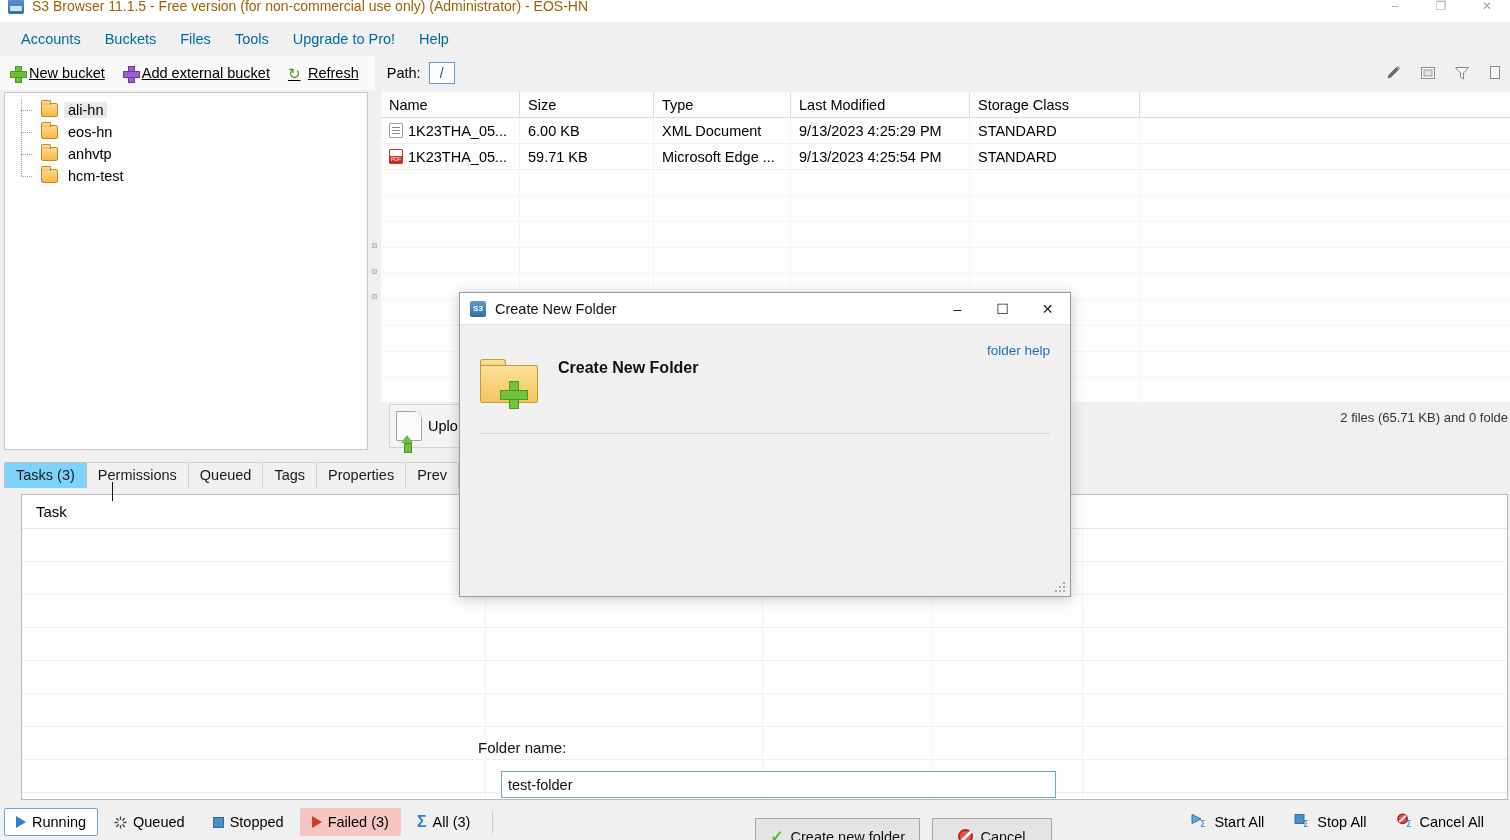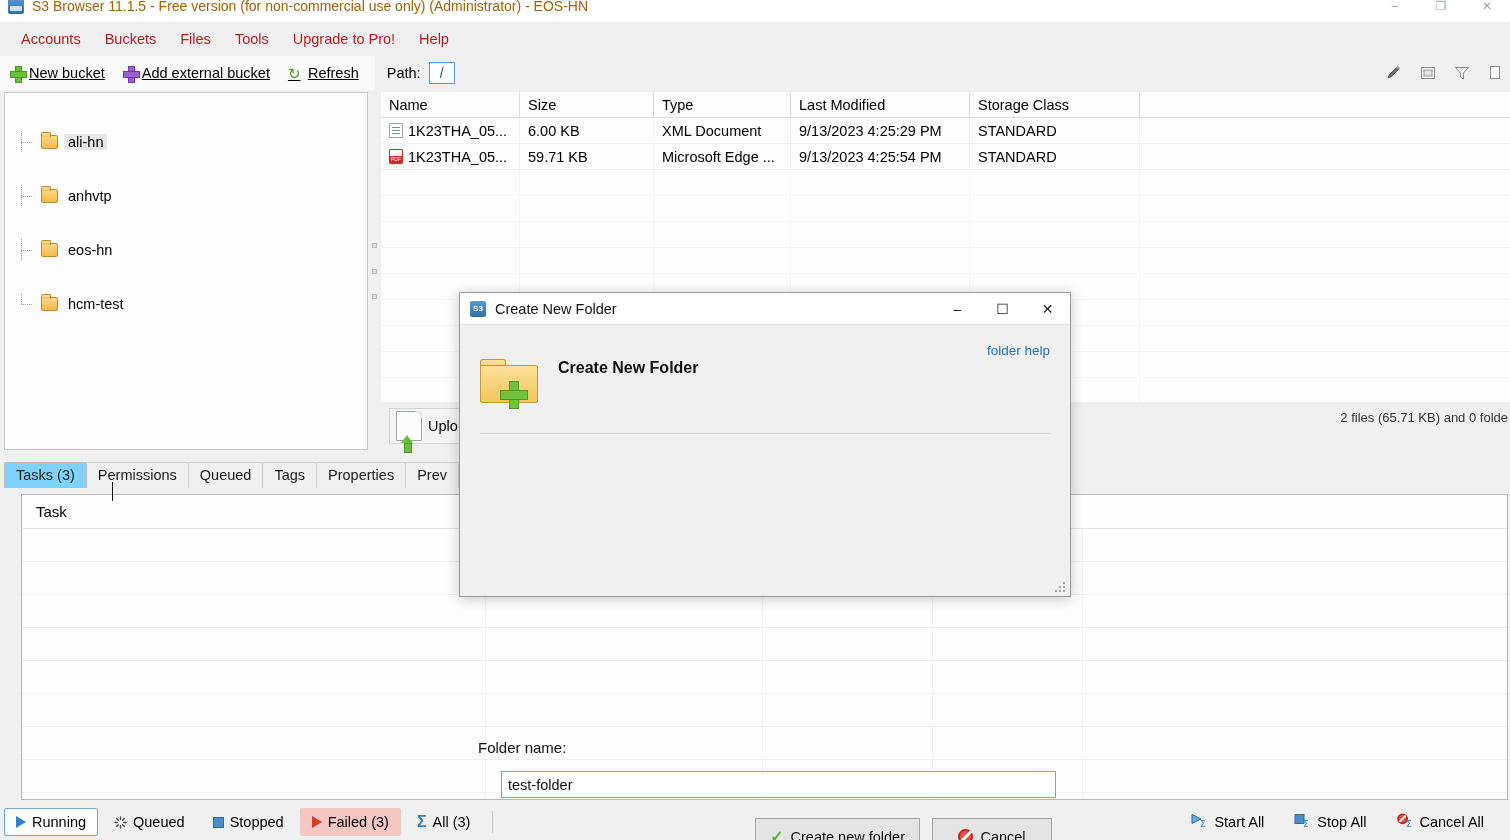--- a/index.html
+++ b/index.html
@@ -50,21 +50,21 @@
     justify-content: center; color: #9aa7b5; font-size: 12px;
   }
 
   
   .menubar {
     position: absolute; left: 0; top: 22px; width: 1510px; height: 34px;
     background: #f0f0f0;
     display: flex; align-items: center; padding-left: 10px; gap: 2px;
   }
   .menu-item {
-    padding: 5px 11px; font-size: 14.5px; color: #b91c1c; cursor: default;
+    padding: 5px 11px; font-size: 14.5px; color: #0369a1; cursor: default;
     white-space: nowrap;
   }
 
   
   .toolbar {
     position: absolute; left: 0; top: 56px; width: 1510px; height: 34px;
     background: #f0f0f0;
     display: flex; align-items: center;
   }
   .tb-group {
@@ -114,21 +114,21 @@
 
   
   .tree-panel {
     position: absolute; left: 4px; top: 92px; width: 364px; height: 358px;
     background: #fdfdfd; border: 1px solid #c8c8c8;
     overflow: hidden;
   }
   .tree-list { padding: 6px 0 0 14px; }
   .tree-row {
     display: flex; align-items: center; height: 22px;
-    position: relative; padding-left: 22px; cursor: default; margin-top: 32px;
+    position: relative; padding-left: 22px; cursor: default;
   }
   .tree-row .guide {
     position: absolute; left: 2px; top: 0; width: 18px; height: 22px;
   }
   .tree-row .guide::before {
     content: ""; position: absolute; left: 0; top: 0;
     width: 1px; height: 22px;
     background: repeating-linear-gradient(180deg,#a0a0a0 0 1px,transparent 1px 2px);
   }
   .tree-row .guide::after {
@@ -217,21 +217,21 @@
 
   
   .upload-zone {
     position: absolute; left: 381px; top: 402px; width: 1129px; height: 48px;
     background: #f0f0f0;
     display: flex; align-items: center;
   }
   .upload-box {
     display: flex; align-items: center; gap: 6px;
     padding: 4px 10px 4px 6px; border: 1px solid #d4d4d4;
-    background: #f4f4f4; height: 36px; margin-left: 8px;
+    background: #f4f4f4; height: 44px; margin-left: 8px;
   }
   .upload-ico {
     width: 26px; height: 30px; flex: none; position: relative;
     background: #fbfbfb; border: 1px solid #9aa5ae; border-radius: 1px;
   }
   .upload-ico::before {
     content: ""; position: absolute; right: -1px; top: -1px;
     border-width: 0 7px 7px 0; border-style: solid;
     border-color: transparent #e8e8e8 transparent transparent;
   }
@@ -505,26 +505,26 @@
   <div class="tree-panel">
     <div class="tree-list">
       <div class="tree-row selected">
         <span class="guide"></span>
         <span class="folder-ico"></span>
         <span class="tree-label">ali-hn</span>
       </div>
       <div class="tree-row">
         <span class="guide"></span>
         <span class="folder-ico"></span>
-        <span class="tree-label">anhvtp</span>
+        <span class="tree-label">eos-hn</span>
       </div>
       <div class="tree-row">
         <span class="guide"></span>
         <span class="folder-ico"></span>
-        <span class="tree-label">eos-hn</span>
+        <span class="tree-label">anhvtp</span>
       </div>
       <div class="tree-row last">
         <span class="guide"></span>
         <span class="folder-ico"></span>
         <span class="tree-label">hcm-test</span>
       </div>
     </div>
   </div>
 
   <div class="splitter-v">

